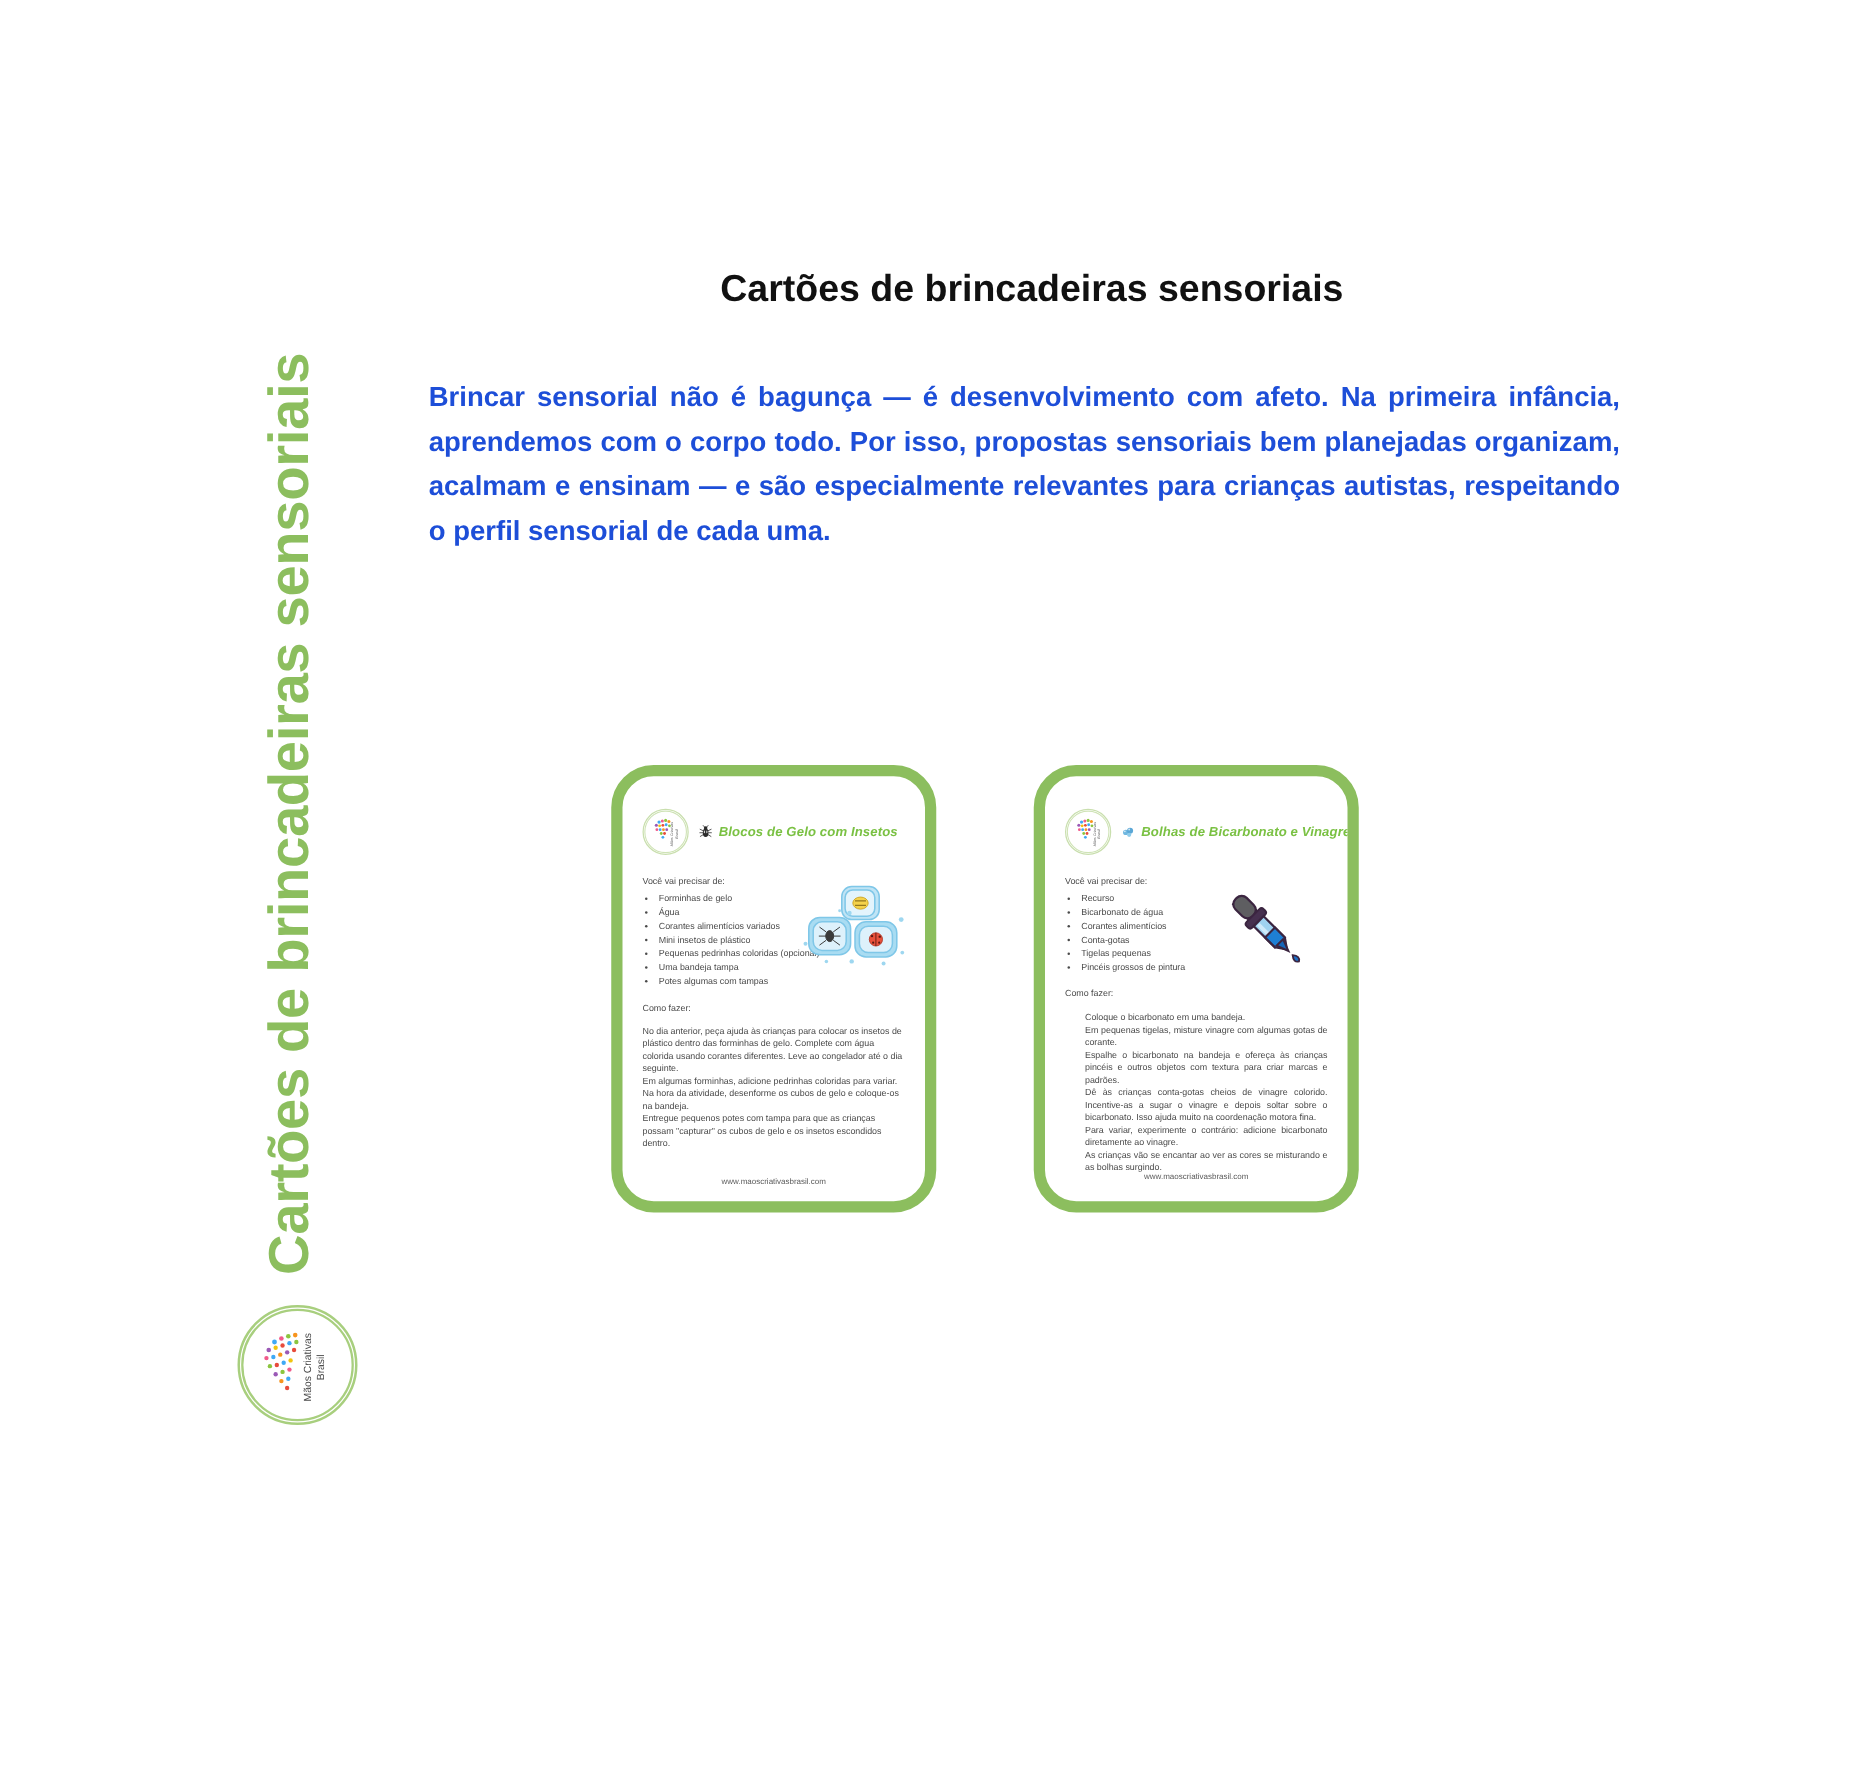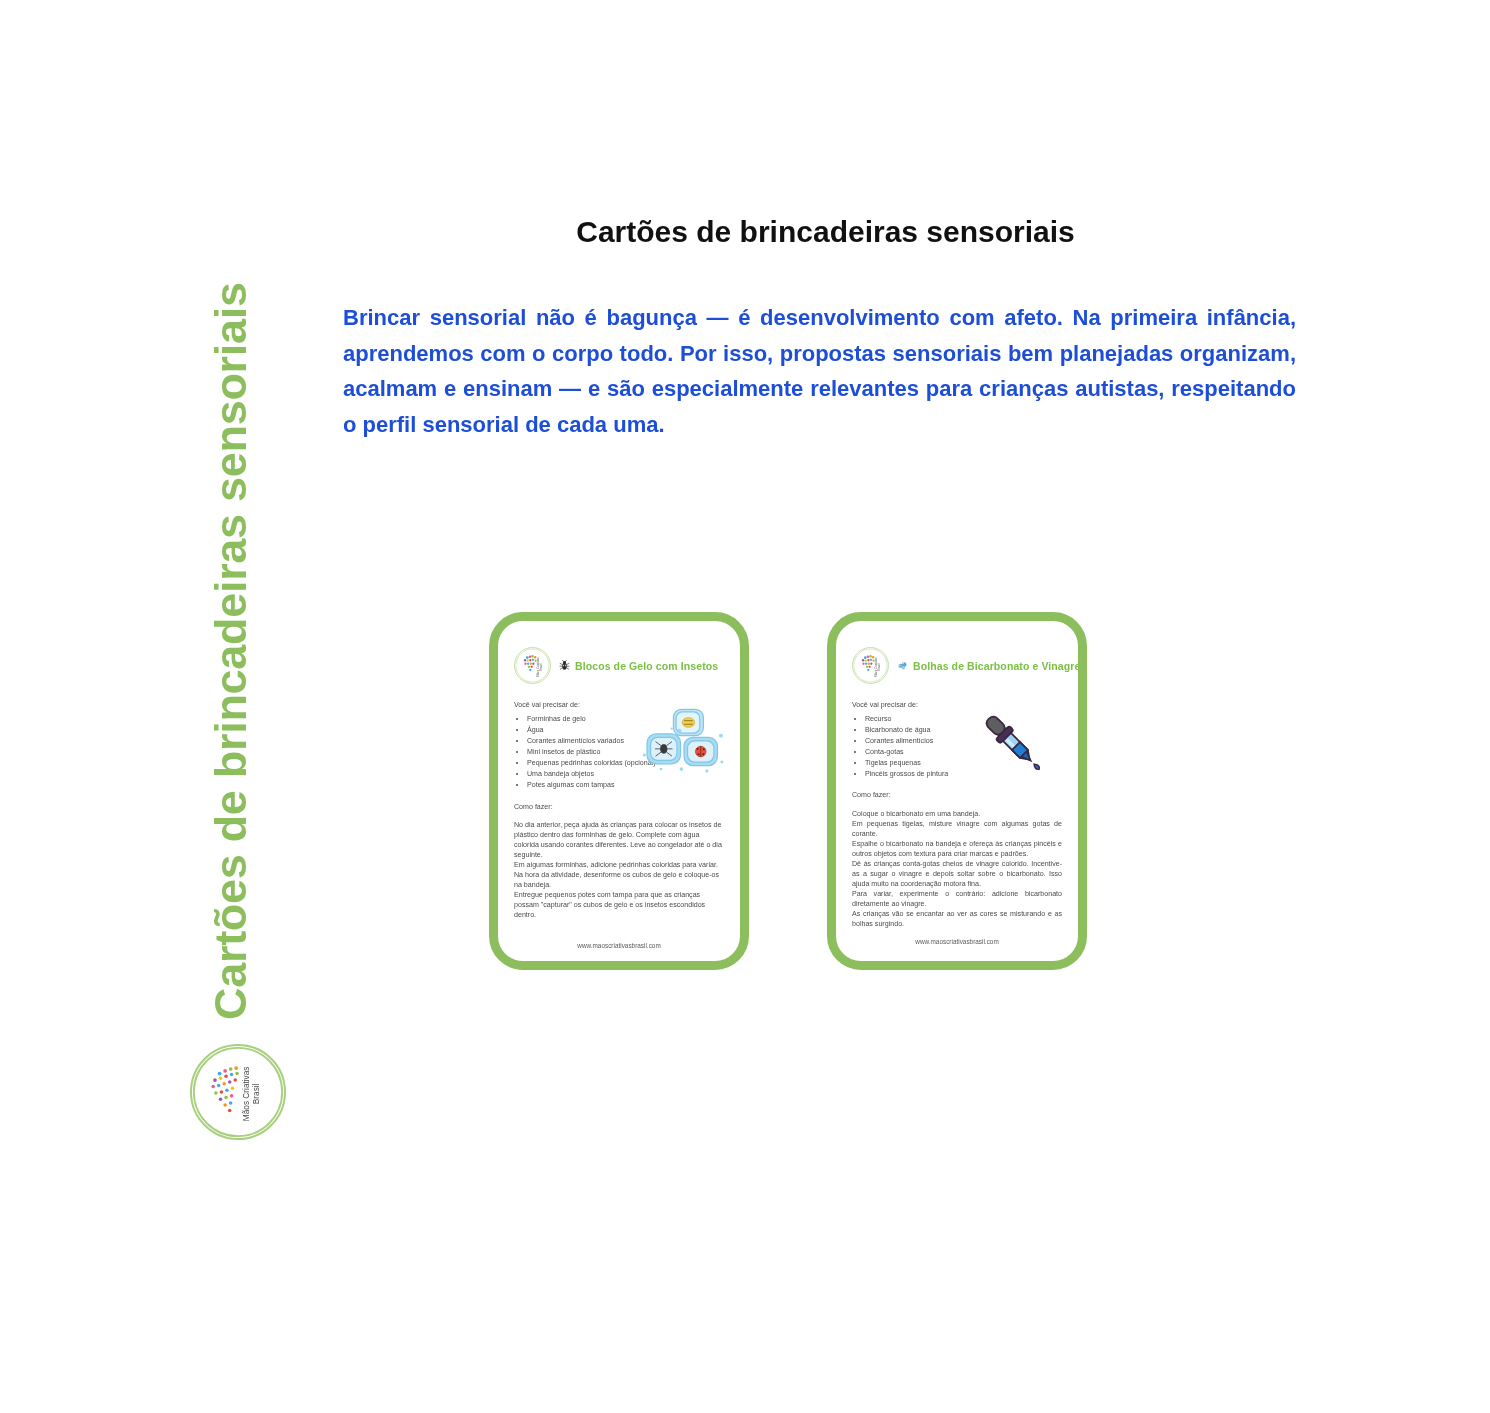--- a/index.html
+++ b/index.html
@@ -91,20 +91,21 @@
     overflow: hidden;
   }
   .card.card-1 { left: 0px; }
   .card.card-2 { left: 338px; }
 
   .card-header {
     display: flex;
     align-items: center;
     gap: 8px;
     margin-bottom: 16px;
+    font-style: italic;
   }
   .brand-badge {
     width: 35px;
     height: 35px;
     border-radius: 50%;
     border: 1.2px solid #c9dfae;
     flex: 0 0 auto;
     position: relative;
     background: #ffffff;
     overflow: hidden;
@@ -136,21 +137,21 @@
   }
   .need-label { margin-bottom: 4px; }
   .need-list {
     margin: 0 0 0 0;
     padding-left: 13px;
     list-style: disc;
   }
   .need-list li { margin-bottom: 1px; }
   .howto-label { margin-top: 11px; margin-bottom: 8px; }
   .howto-text { white-space: pre-line; }
-  .card-2 .howto-text { text-align: justify; }
+  .card-2 .howto-text { text-align: justify; margin-left: 16px; }
 
   .card-illus {
     position: absolute;
     pointer-events: none;
   }
   .card-1 .card-illus { right: -4px; top: 4px; width: 88px; height: 88px; }
   .card-2 .card-illus { right: 6px; top: 6px; width: 80px; height: 80px; }
 
   .card-url {
     position: absolute;
@@ -278,21 +279,21 @@
           </svg>
         </div>
 
         <div class="need-label">Você vai precisar de:</div>
         <ul class="need-list">
           <li>Forminhas de gelo</li>
           <li>Água</li>
           <li>Corantes alimentícios variados</li>
           <li>Mini insetos de plástico</li>
           <li>Pequenas pedrinhas coloridas (opcional)</li>
-          <li>Uma bandeja objetos</li>
+          <li>Uma bandeja tampa</li>
           <li>Potes algumas com tampas</li>
         </ul>
         <div class="howto-label">Como fazer:</div>
         <div class="howto-text">No dia anterior, peça ajuda às crianças para colocar os insetos de plástico dentro das forminhas de gelo. Complete com água colorida usando corantes diferentes. Leve ao congelador até o dia seguinte.
 Em algumas forminhas, adicione pedrinhas coloridas para variar.
 Na hora da atividade, desenforme os cubos de gelo e coloque-os na bandeja.
 Entregue pequenos potes com tampa para que as crianças possam "capturar" os cubos de gelo e os insetos escondidos dentro.</div>
       </div>
 
       <div class="card-url">www.maoscriativasbrasil.com</div>

